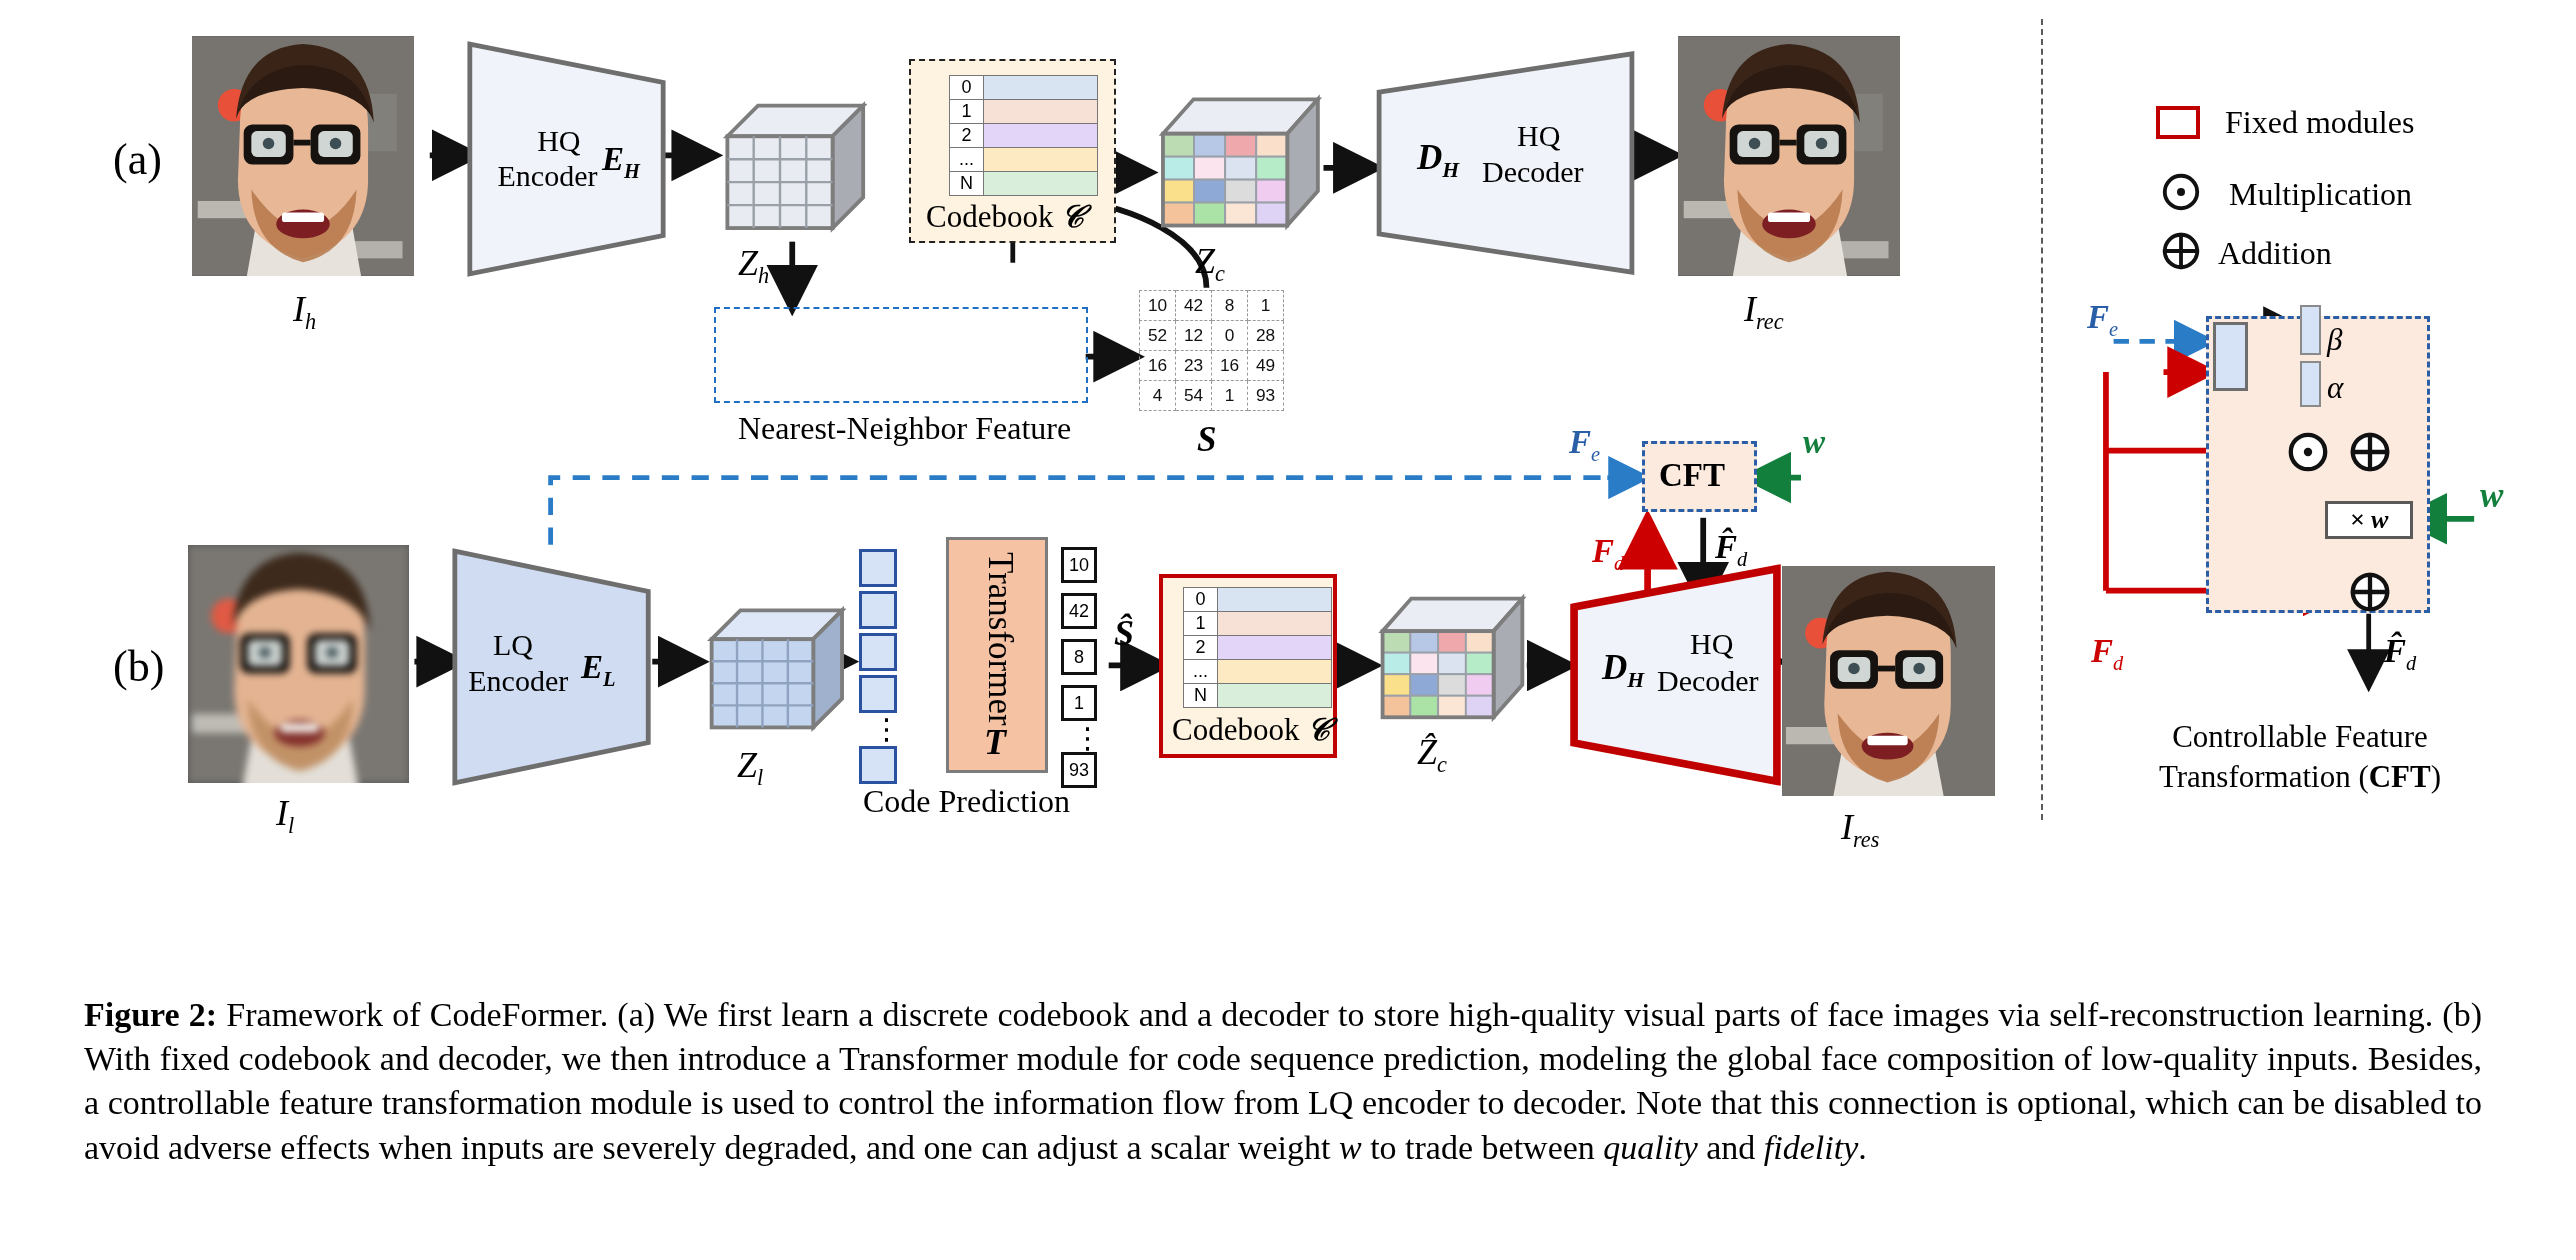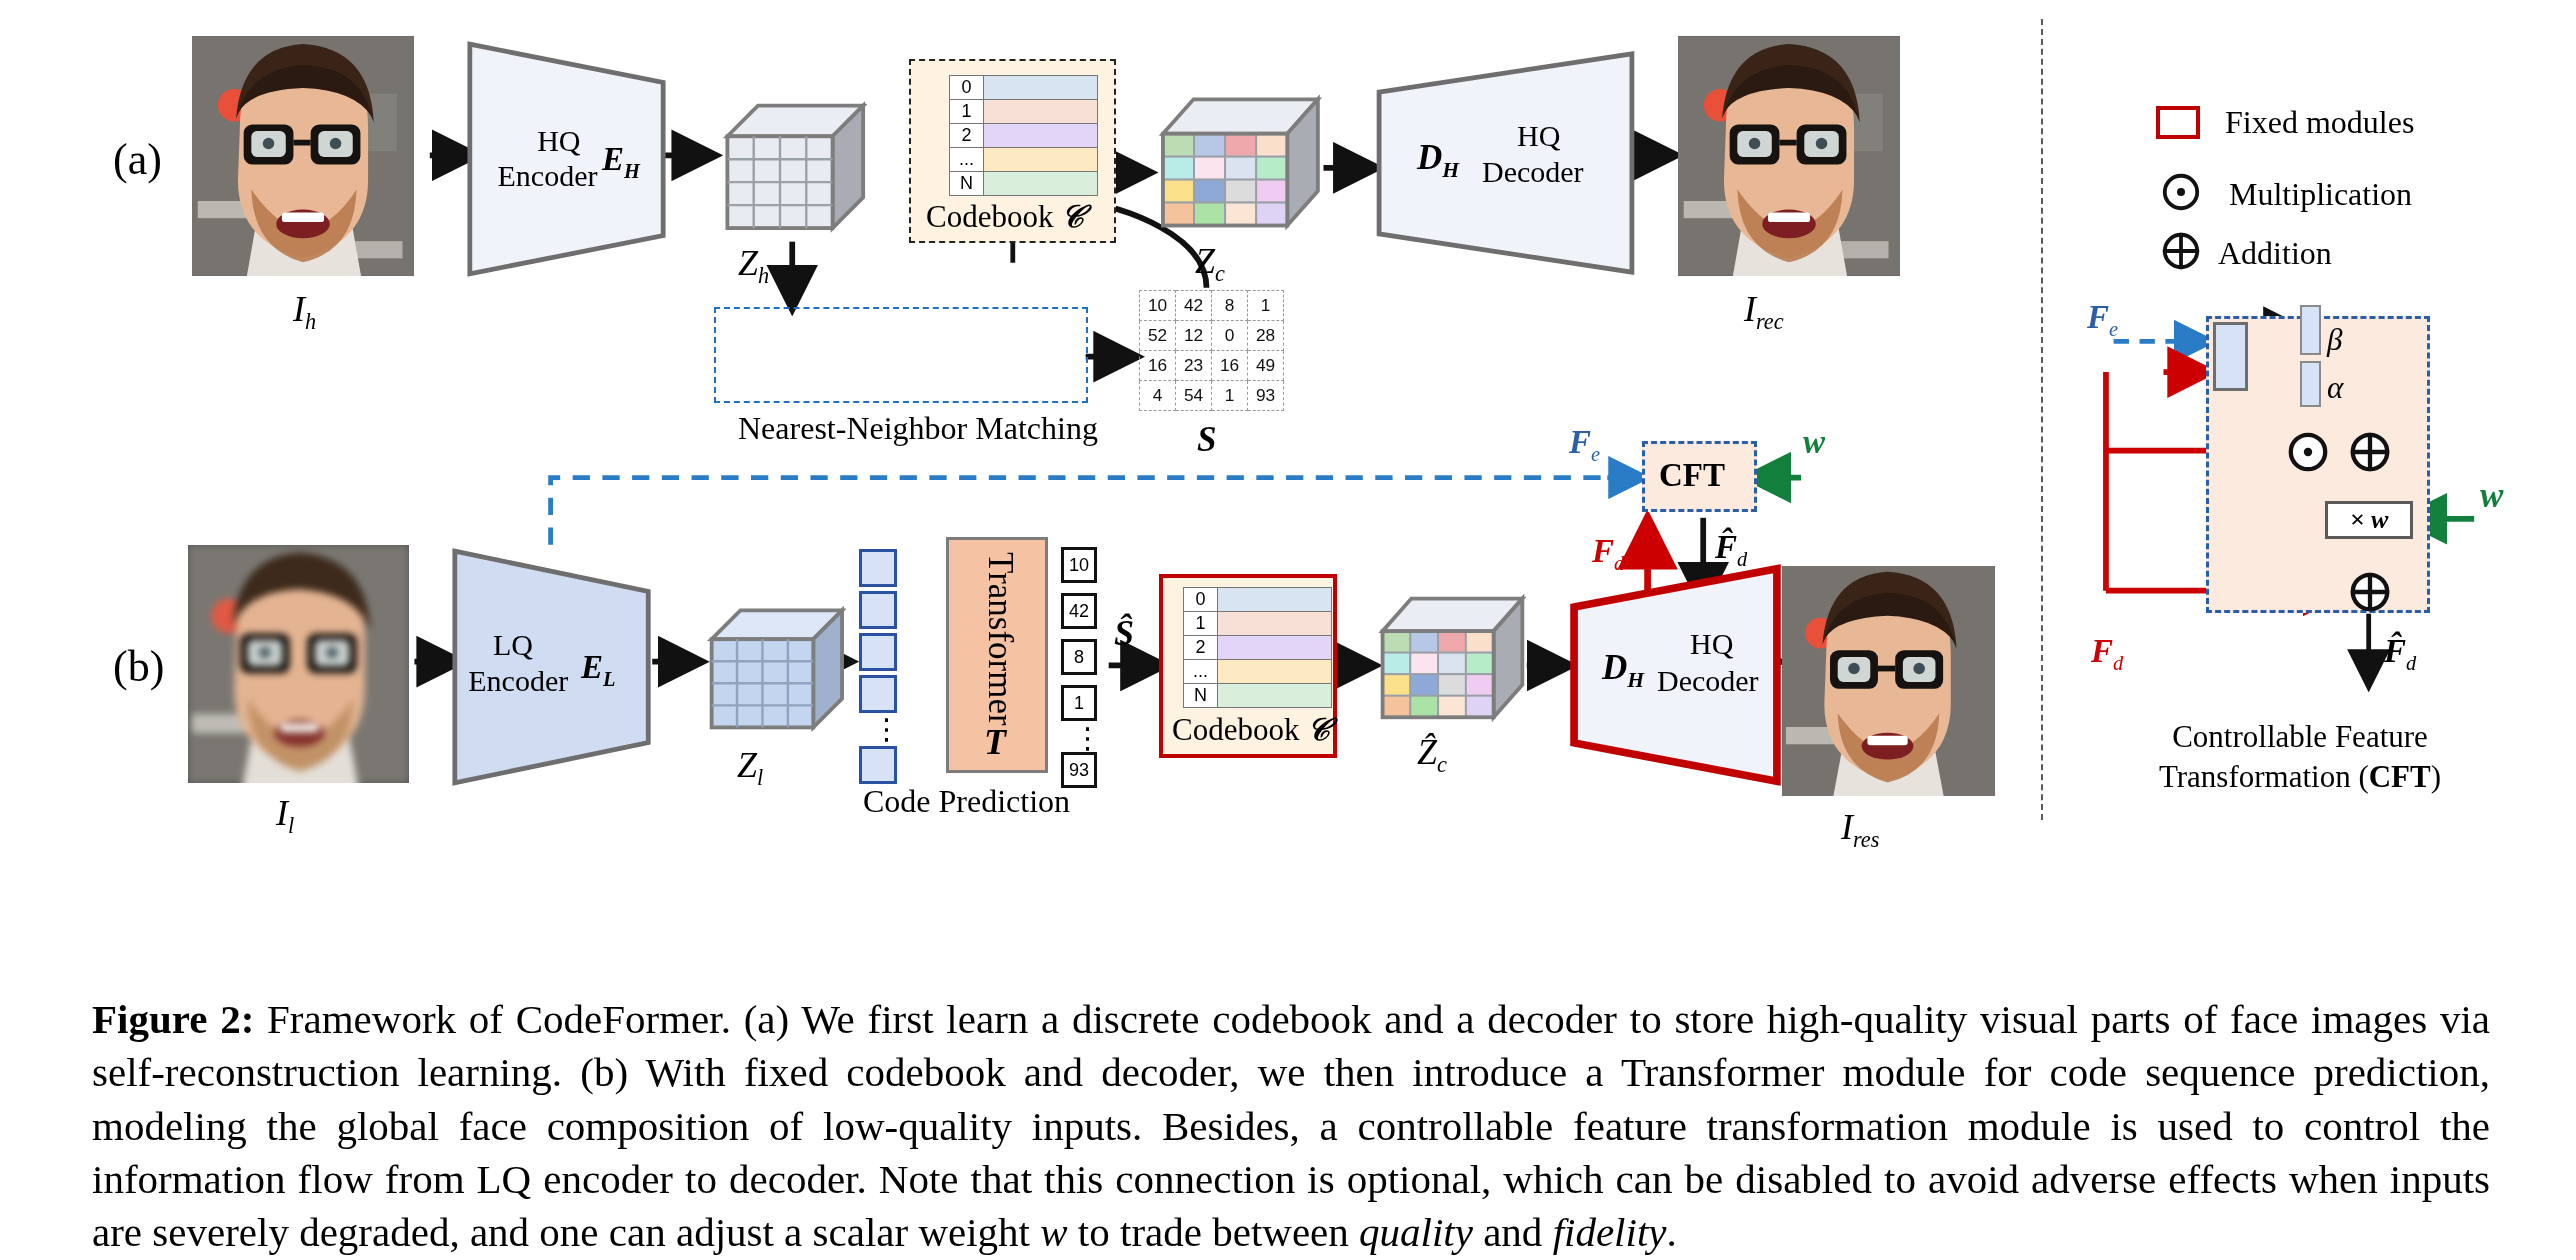--- a/index.html
+++ b/index.html
@@ -54,21 +54,21 @@
 
   
   .vdiv{position:absolute;border-left:2.9px dashed #5a5a5a;}
 
   
   .leg-row{position:absolute;display:flex;align-items:center;}
   .leg-sq{width:44px;height:33px;border:4.8px solid #c00000;box-sizing:border-box;background:#fff;}
   .leg-txt{margin-left:25px;font-size:32px;}
 
   
-  .caption{position:absolute;left:92px;top:993px;width:2398px;font-size:41px;line-height:1.30;text-align:justify;}
+  .caption{position:absolute;left:84px;top:993px;width:2398px;font-size:34px;line-height:1.30;text-align:justify;}
   .caption b{font-weight:bold;}
   .caption i{font-style:italic;}
 
   
   #wires{position:absolute;left:0;top:0;width:2576px;height:1260px;pointer-events:none;}
 </style>
 </head>
 <body>
 
 <div class="fig">
@@ -313,21 +313,21 @@
       <rect x="106" y="108" width="18" height="6" fill="#15120f"></rect>
     </g>
       </svg>
   </div>
   <div class="abs lbl" style="left:1744px;top:288px;font-size:36px;">
     <span class="mi">I</span><span class="sub">rec</span>
   </div>
 
   <div class="dashbox" style="left:714px;top:307px;width:374px;height:96px;"></div>
   <div class="abs lbl" style="left:738px;top:410px;font-size:32px;">
-    <span>Nearest-Neighbor Matching</span>
+    <span>Nearest-Neighbor Feature</span>
   </div>
 
   <table class="smat" style="left:1139px;top:290px;">
     <tbody>
         <tr>
           <td>10</td>
           <td>42</td>
           <td>8</td>
           <td>1</td>
         </tr>

